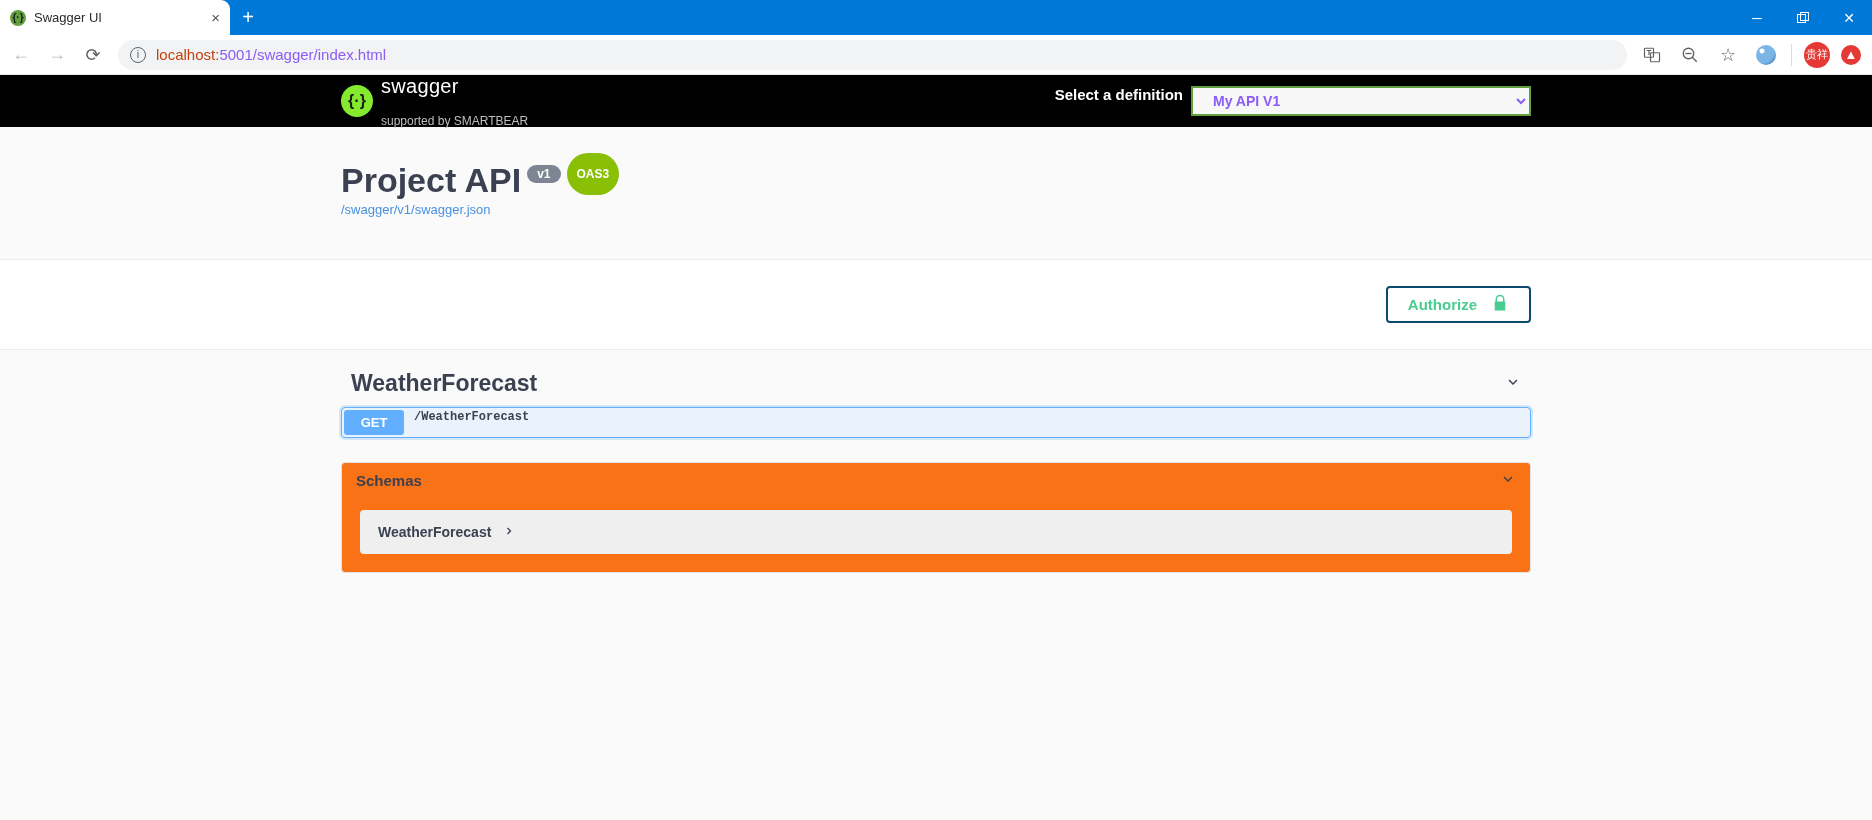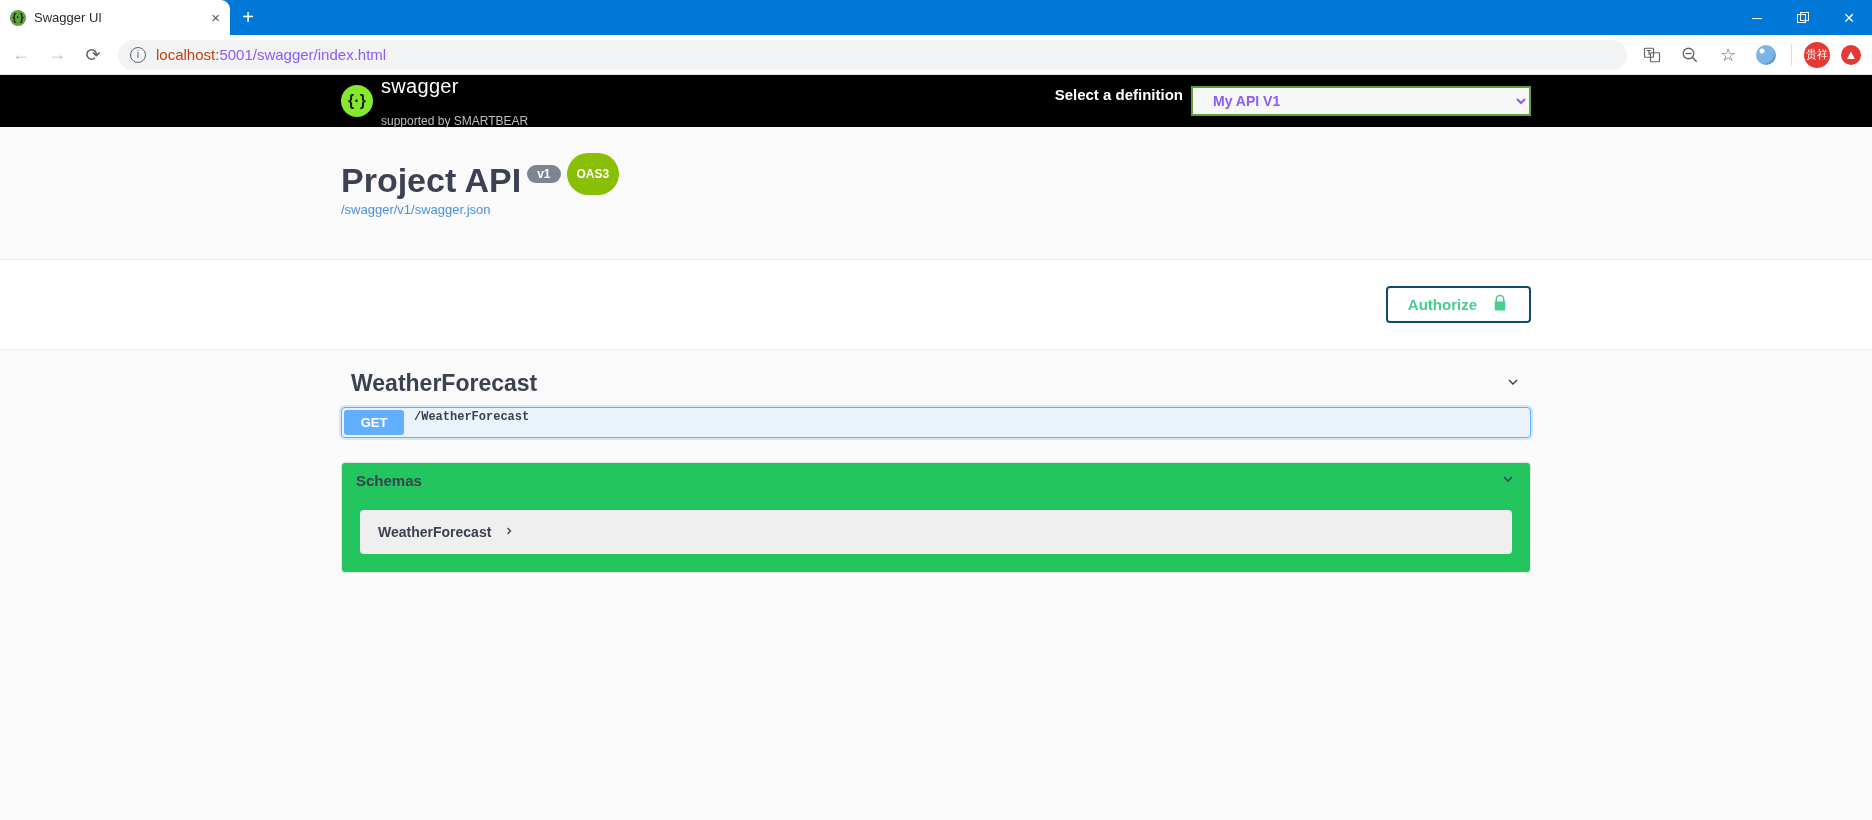--- a/index.html
+++ b/index.html
@@ -233,21 +233,21 @@
   }
   .op-path {
     font-family:"Consolas","Courier New",monospace;
     font-size:12px; font-weight:600;
     color:#3b4151;
   }
 
   
   .schemas-box {
     border:1px solid #e3e3e3; border-radius:4px;
-    background:#22c55e;
+    background:#f97316;
     margin-bottom:12px;
   }
   .schemas-head {
     display:flex; align-items:center; justify-content:space-between;
     padding:8px 14px;
     font-size:15px; font-weight:700;
     cursor:pointer;
   }
   .schema-item {
     margin:12px 18px 18px 18px;

